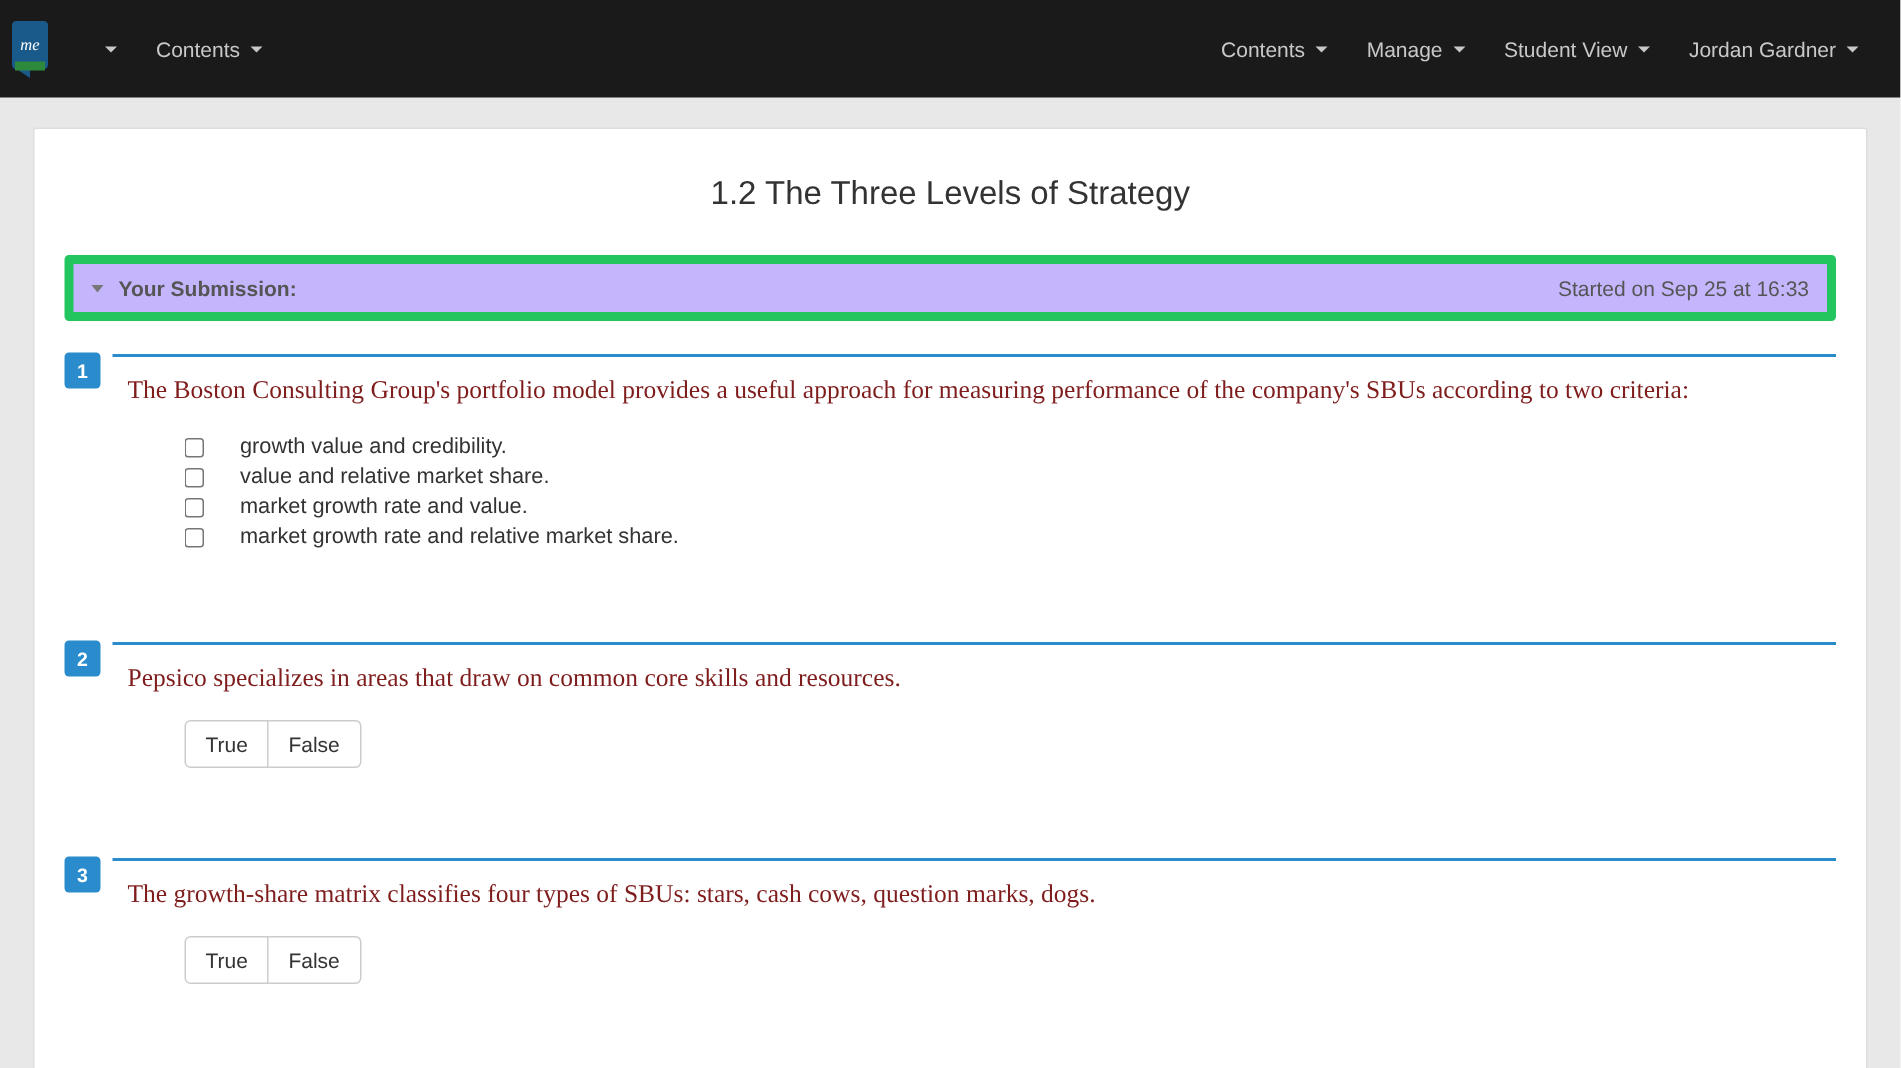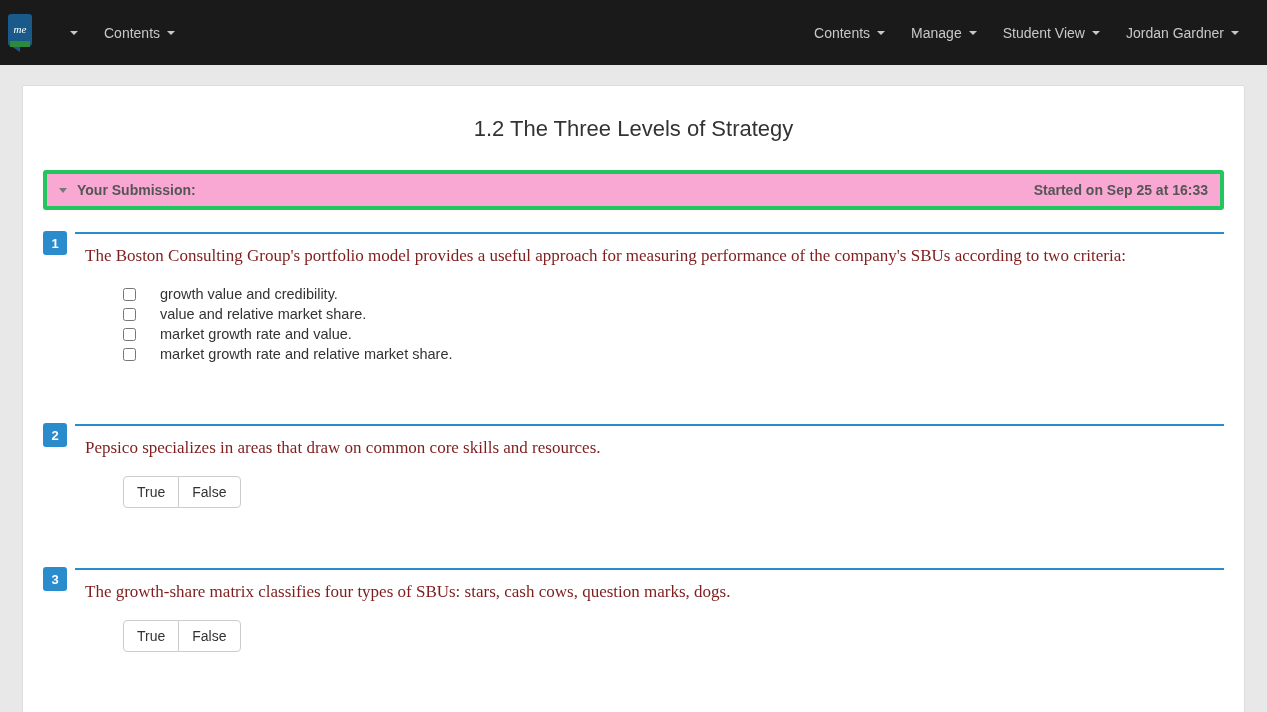--- a/index.html
+++ b/index.html
@@ -55,42 +55,42 @@
     padding: 30px 20px 20px 20px;
   }
   .page-title {
     text-align: center;
     font-size: 22px;
     font-weight: 400;
     color: #333;
     margin-bottom: 28px;
   }
   .submission-bar {
-    border: 4px solid #22c55e;
+    border: 6px solid #22c55e;
     border-radius: 3px;
     padding: 8px 12px;
     display: flex;
     align-items: center;
     gap: 10px;
     margin-bottom: 22px;
     color: #555;
     font-size: 14px;
-    background: #f9a8d4;
+    background: #c4b5fd;
   }
   .submission-toggle {
     width: 0; height: 0;
     border-left: 4px solid transparent;
     border-right: 4px solid transparent;
     border-top: 5px solid #777;
     cursor: pointer;
   }
   .submission-label { font-weight: 700; color: #555; }
   .submission-timestamp {
     margin-left: auto;
-    font-weight: 700;
+    font-weight: 400;
     color: #555;
   }
   .question-block {
     margin: 0 0 60px 22px;
     position: relative;
   }
   .question-number {
     position: absolute;
     left: -22px;
     top: -1px;

